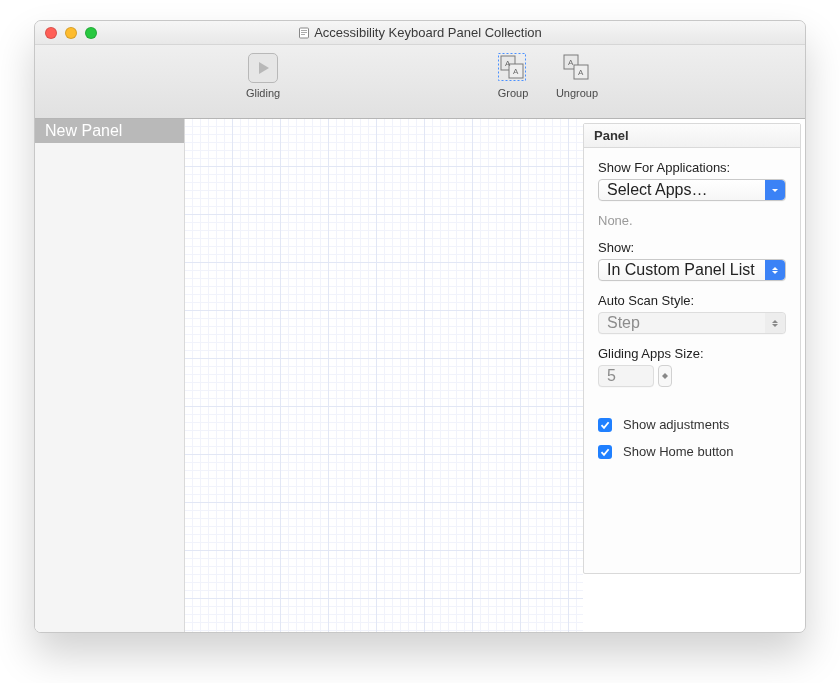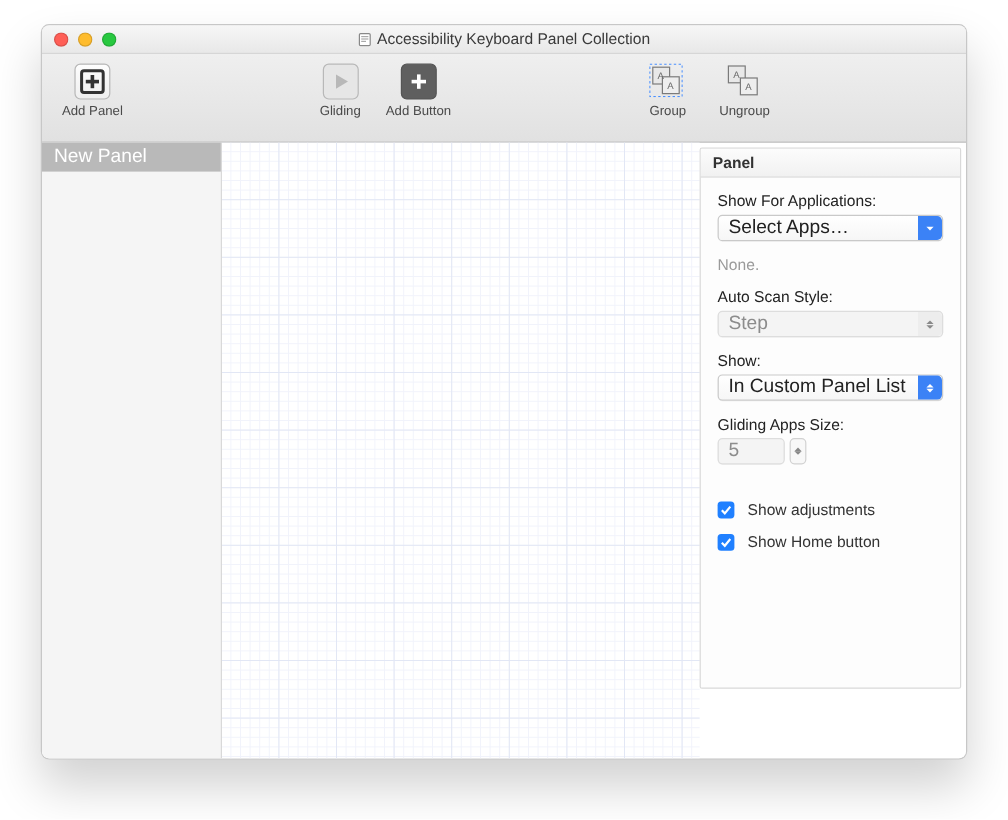--- a/index.html
+++ b/index.html
@@ -77,51 +77,32 @@
             <rect x="1.5" y="1" width="9" height="10" rx="1" fill="#fff" stroke="#888" stroke-width="1"></rect>
             <rect x="3" y="3" width="6" height="1" fill="#aaa"></rect>
             <rect x="3" y="5" width="6" height="1" fill="#aaa"></rect>
             <rect x="3" y="7" width="4" height="1" fill="#aaa"></rect>
           </svg>
       </span><span>Accessibility Keyboard Panel Collection</span>
     </div>
   </div>
 
   <div class="toolbar">
-    <div class="tb-item">
-      <div class="tb-icon-box">
-        <svg width="22" height="22" viewBox="0 0 22 22">
-            <rect x="2" y="2" width="18" height="18" rx="2" fill="none" stroke="#333" stroke-width="2.5"></rect>
-            <rect x="9.5" y="5.5" width="3" height="11" fill="#333"></rect>
-            <rect x="5.5" y="9.5" width="11" height="3" fill="#333"></rect>
-          </svg>
-      </div>
-      <span class="tb-label">Add Panel</span>
-    </div>
 
     <div class="tb-gap"></div>
 
     <div class="tb-item">
       <div class="tb-icon-box" style="background:#e6e6e6;">
         <svg width="18" height="18" viewBox="0 0 18 18">
             <polygon points="5,3 15,9 5,15" fill="#b8b8b8"></polygon>
           </svg>
       </div>
       <span class="tb-label">Gliding</span>
     </div>
 
-    <div class="tb-item">
-      <div class="tb-icon-box tb-icon-dark">
-        <svg width="18" height="18" viewBox="0 0 18 18">
-            <rect x="7.5" y="3" width="3" height="12" fill="#fff"></rect>
-            <rect x="3" y="7.5" width="12" height="3" fill="#fff"></rect>
-          </svg>
-      </div>
-      <span class="tb-label">Add Button</span>
-    </div>
 
     <div class="tb-gap"></div>
 
     <div class="tb-item">
       <div class="tb-icon-flat" style="width:30px;height:30px;">
         <svg width="28" height="28" viewBox="0 0 28 28">
             <rect x="3" y="3" width="14" height="14" fill="#e8e8e8" stroke="#7a7a7a"></rect>
             <rect x="11" y="11" width="14" height="14" fill="#eee" stroke="#7a7a7a"></rect>
             <text x="7" y="13" font-size="8" fill="#6a6a6a" font-family="Arial">A</text>
             <text x="15" y="21" font-size="8" fill="#6a6a6a" font-family="Arial">A</text>
@@ -167,42 +148,42 @@
             <span>Select Apps…</span>
             <div class="select-arrow">
               <div class="arr dn"></div>
             </div>
           </div>
         </div>
 
         <div class="muted">None.</div>
 
         <div>
+          <div class="field-label">Show:</div>
+          <div class="select-wrap" style="margin-top:4px;">
+            <span>In Custom Panel List</span>
+            <div class="select-arrow">
+              <div class="arr up"></div>
+                <div class="arr dn"></div>
+            </div>
+          </div>
+        </div>
+
+        <div>
           <div class="field-label">Auto Scan Style:</div>
           <div class="select-wrap disabled" style="margin-top:4px;">
             <span>Step</span>
             <div class="select-arrow disabled">
               <div class="arr up muted"></div>
                 <div class="arr dn muted"></div>
             </div>
           </div>
         </div>
 
         <div>
-          <div class="field-label">Show:</div>
-          <div class="select-wrap" style="margin-top:4px;">
-            <span>In Custom Panel List</span>
-            <div class="select-arrow">
-              <div class="arr up"></div>
-                <div class="arr dn"></div>
-            </div>
-          </div>
-        </div>
-
-        <div>
           <div class="field-label">Gliding Apps Size:</div>
           <div class="stepper-wrap" style="margin-top:4px;">
             <div class="select-wrap disabled">
               <span>5</span>
             </div>
             <div class="small-step">
               <div class="arr up muted"></div>
                 <div class="arr dn muted"></div>
             </div>
           </div>

